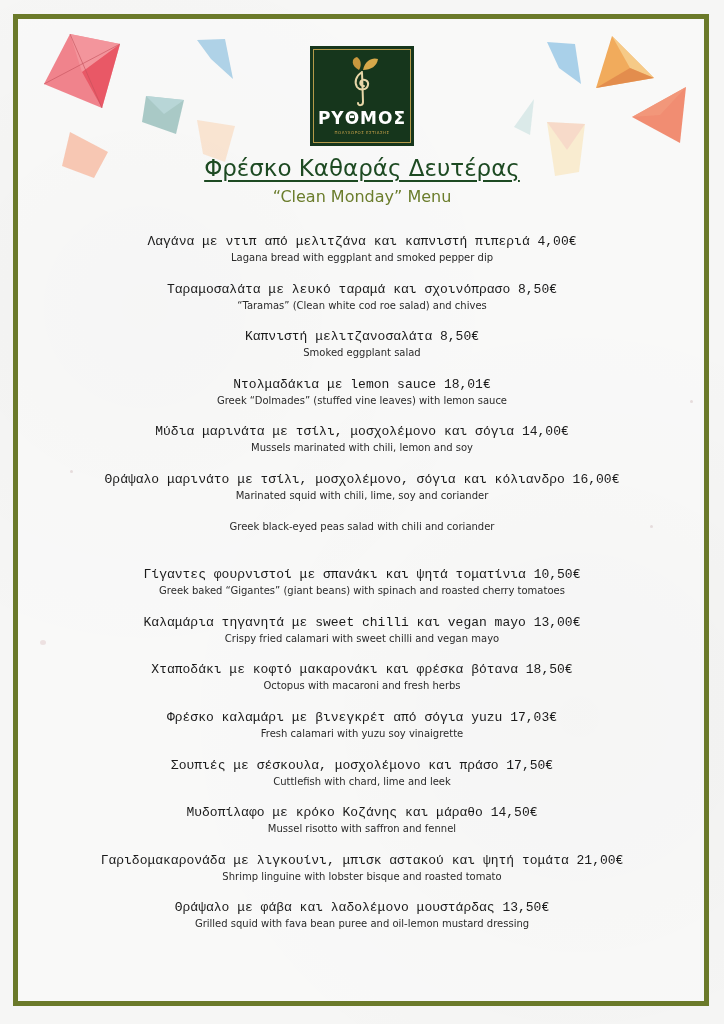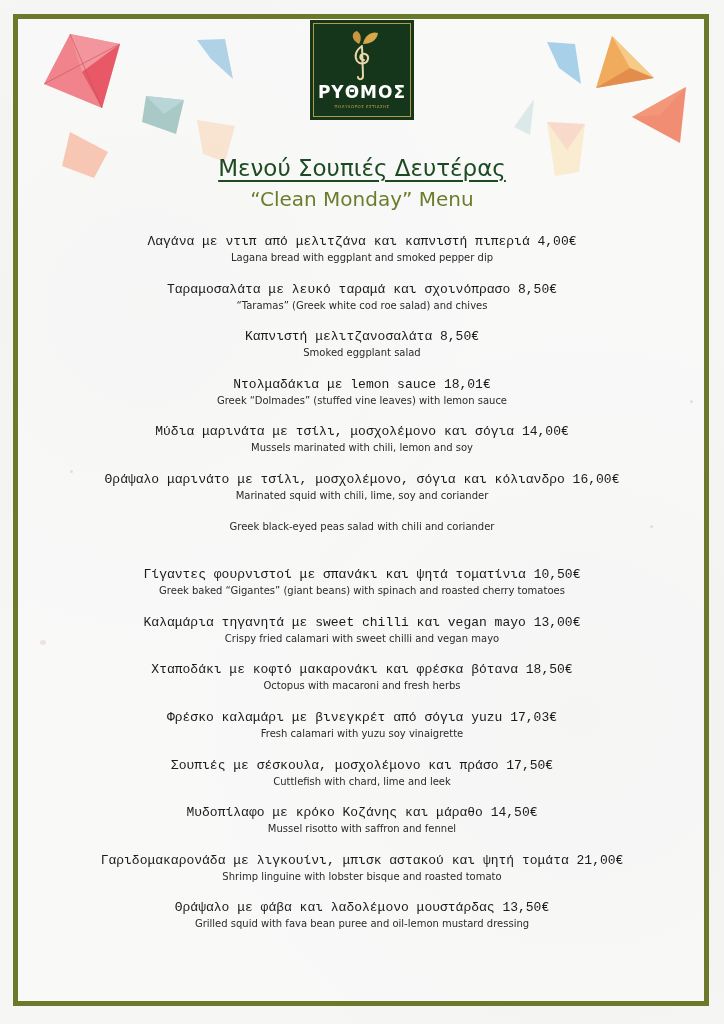--- a/index.html
+++ b/index.html
@@ -16,21 +16,21 @@
         radial-gradient(circle at 80% 70%, rgba(0,0,0,0.025), transparent 45%),
         #f6f6f5;
     }
     .frame {
       position: absolute; left: 13px; top: 14px; width: 686px; height: 982px;
       border: 5px solid #6b7a2a;
       background: rgba(255,255,255,0.35);
     }
     .kite { position: absolute; }
     .logo {
-      position: absolute; left: 310px; top: 20px; width: 104px; height: 100px;
+      position: absolute; left: 310px; top: 46px; width: 104px; height: 100px;
       background: #16361c;
       box-sizing: border-box;
       padding: 3px;
       text-decoration: underline;
     }
     .logo-inner {
       width: 100%; height: 100%; box-sizing: border-box;
       border: 1px solid #b59a4a;
       position: relative;
       text-align: center;
@@ -46,21 +46,21 @@
     }
     .logo-svg { position: absolute; left: 33px; top: 6px; }
     .title {
       position: absolute; left: 0; right: 0; top: 155px; text-align: center;
       color: #1d4a22; font-size: 23px; text-decoration: underline;
       text-underline-offset: 4px; text-decoration-thickness: 1.5px;
       font-family: "DejaVu Sans", sans-serif;
     }
     .subtitle {
       position: absolute; left: 0; right: 0; top: 187px; text-align: center;
-      color: #6b7d2c; font-size: 20px;
+      color: #6b7d2c; font-size: 16px;
       font-family: "DejaVu Sans", sans-serif;
     }
     .menu {
       position: absolute; left: 0; right: 0; top: 233px;
       text-align: center;
     }
     .item { height: 47.6px; }
     .item-gr {
       font-size: 13px; color: #1a1a1a; line-height: 17px; white-space: nowrap;
       font-family: Liberation Mono, monospace;
@@ -128,31 +128,31 @@
     <svg class="logo-svg" width="32" height="52" viewBox="0 0 32 52">
       <path d="M12 14 C4 10 4 2 10 1 C14 4 15 9 12 14 Z" fill="#c9983e"></path>
       <path d="M16 14 C18 4 26 1 31 3 C30 10 24 14 16 14 Z" fill="#d6a84a"></path>
       <path d="M15 16 C9 20 7 26 10 31 C13 35 20 34 21 29 C22 25 17 22 14 25 C12 28 15 31 17 30 M15 16 L16 46 C16 50 11 50 11 47" stroke="#e8d7a8" stroke-width="2" fill="none" stroke-linecap="round"></path>
     </svg>
     <div class="logo-name">ΡΥΘΜΟΣ</div>
     <div class="logo-sub" style="color: rgb(200, 162, 74);">ΠΟΛΥΧΩΡΟΣ ΕΣΤΙΑΣΗΣ</div>
   </div>
 </div>
 
-<div class="title" style="color: rgb(29, 74, 34);">Μενού Σουπιές Δευτέρας</div>
+<div class="title" style="color: rgb(29, 74, 34);">Φρέσκο Καθαράς Δευτέρας</div>
 <div class="subtitle" style="color: rgb(107, 125, 44);">“Clean Monday” Menu</div>
 
 <div class="menu">
   <div class="item">
       <div class="item-gr">Λαγάνα με ντιπ από μελιτζάνα και καπνιστή πιπεριά 4,00€</div>
       <div class="item-en">Lagana bread with eggplant and smoked pepper dip</div>
     </div>
   <div class="item">
       <div class="item-gr">Ταραμοσαλάτα με λευκό ταραμά και σχοινόπρασο 8,50€</div>
-      <div class="item-en">“Taramas” (Greek white cod roe salad) and chives</div>
+      <div class="item-en">“Taramas” (Clean white cod roe salad) and chives</div>
     </div>
   <div class="item">
       <div class="item-gr">Καπνιστή μελιτζανοσαλάτα 8,50€</div>
       <div class="item-en">Smoked eggplant salad</div>
     </div>
   <div class="item">
       <div class="item-gr">Ντολμαδάκια με lemon sauce 18,01€</div>
       <div class="item-en">Greek “Dolmades” (stuffed vine leaves) with lemon sauce</div>
     </div>
   <div class="item">

